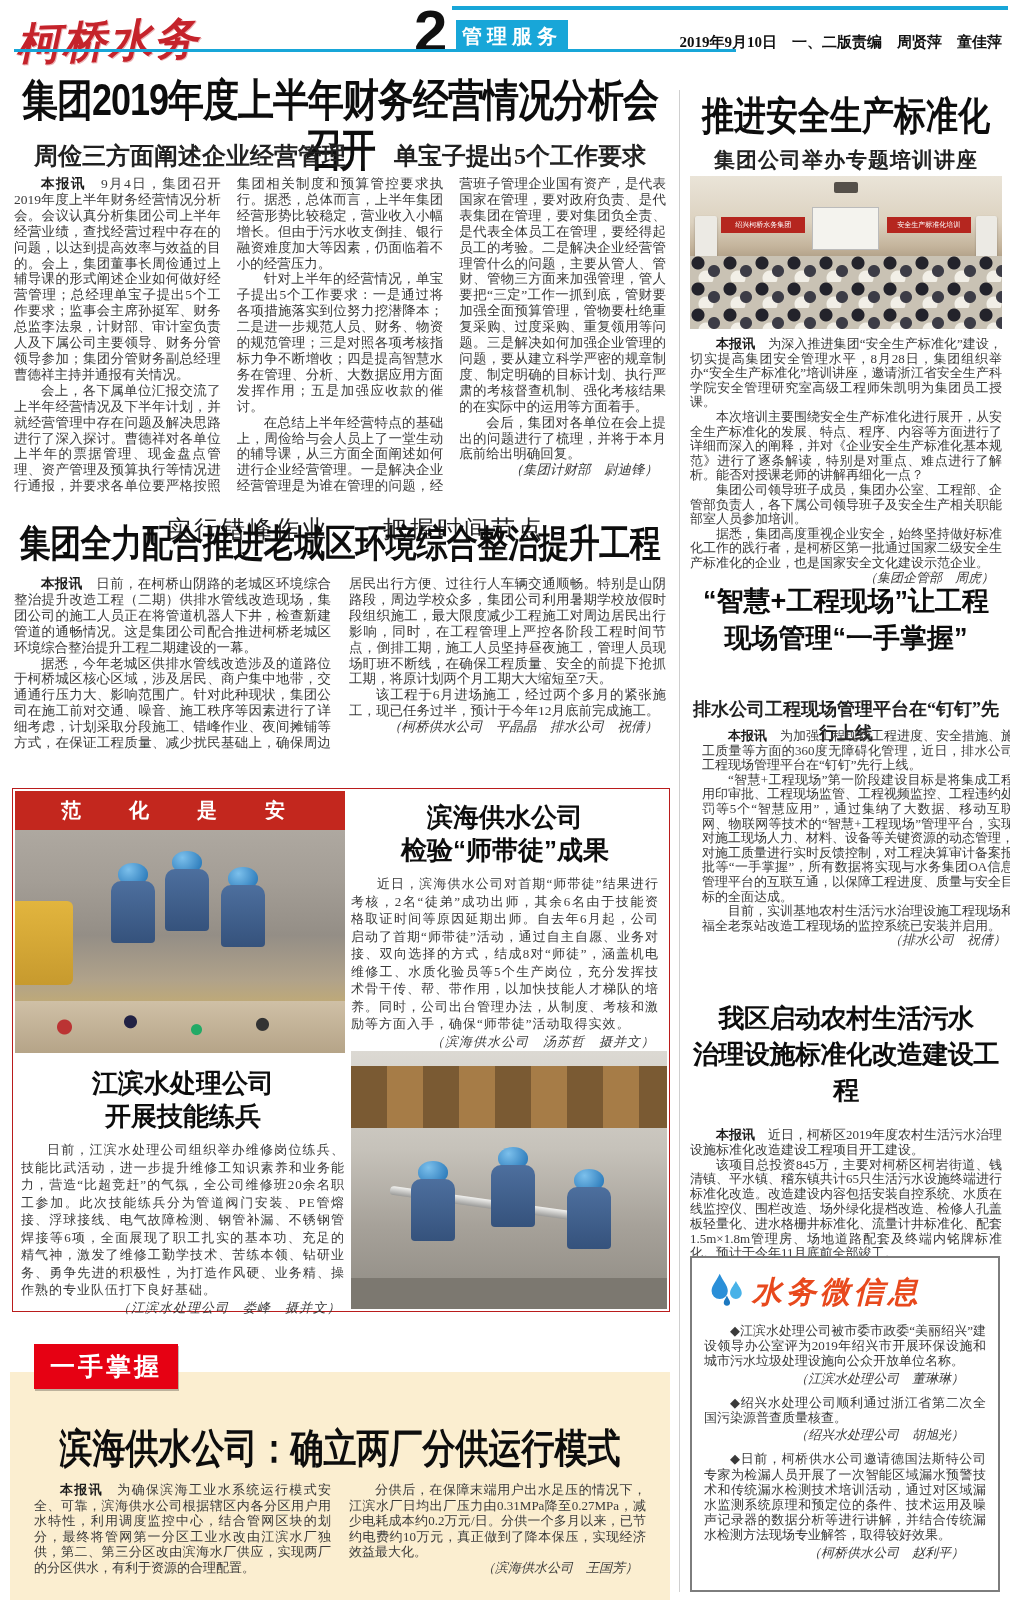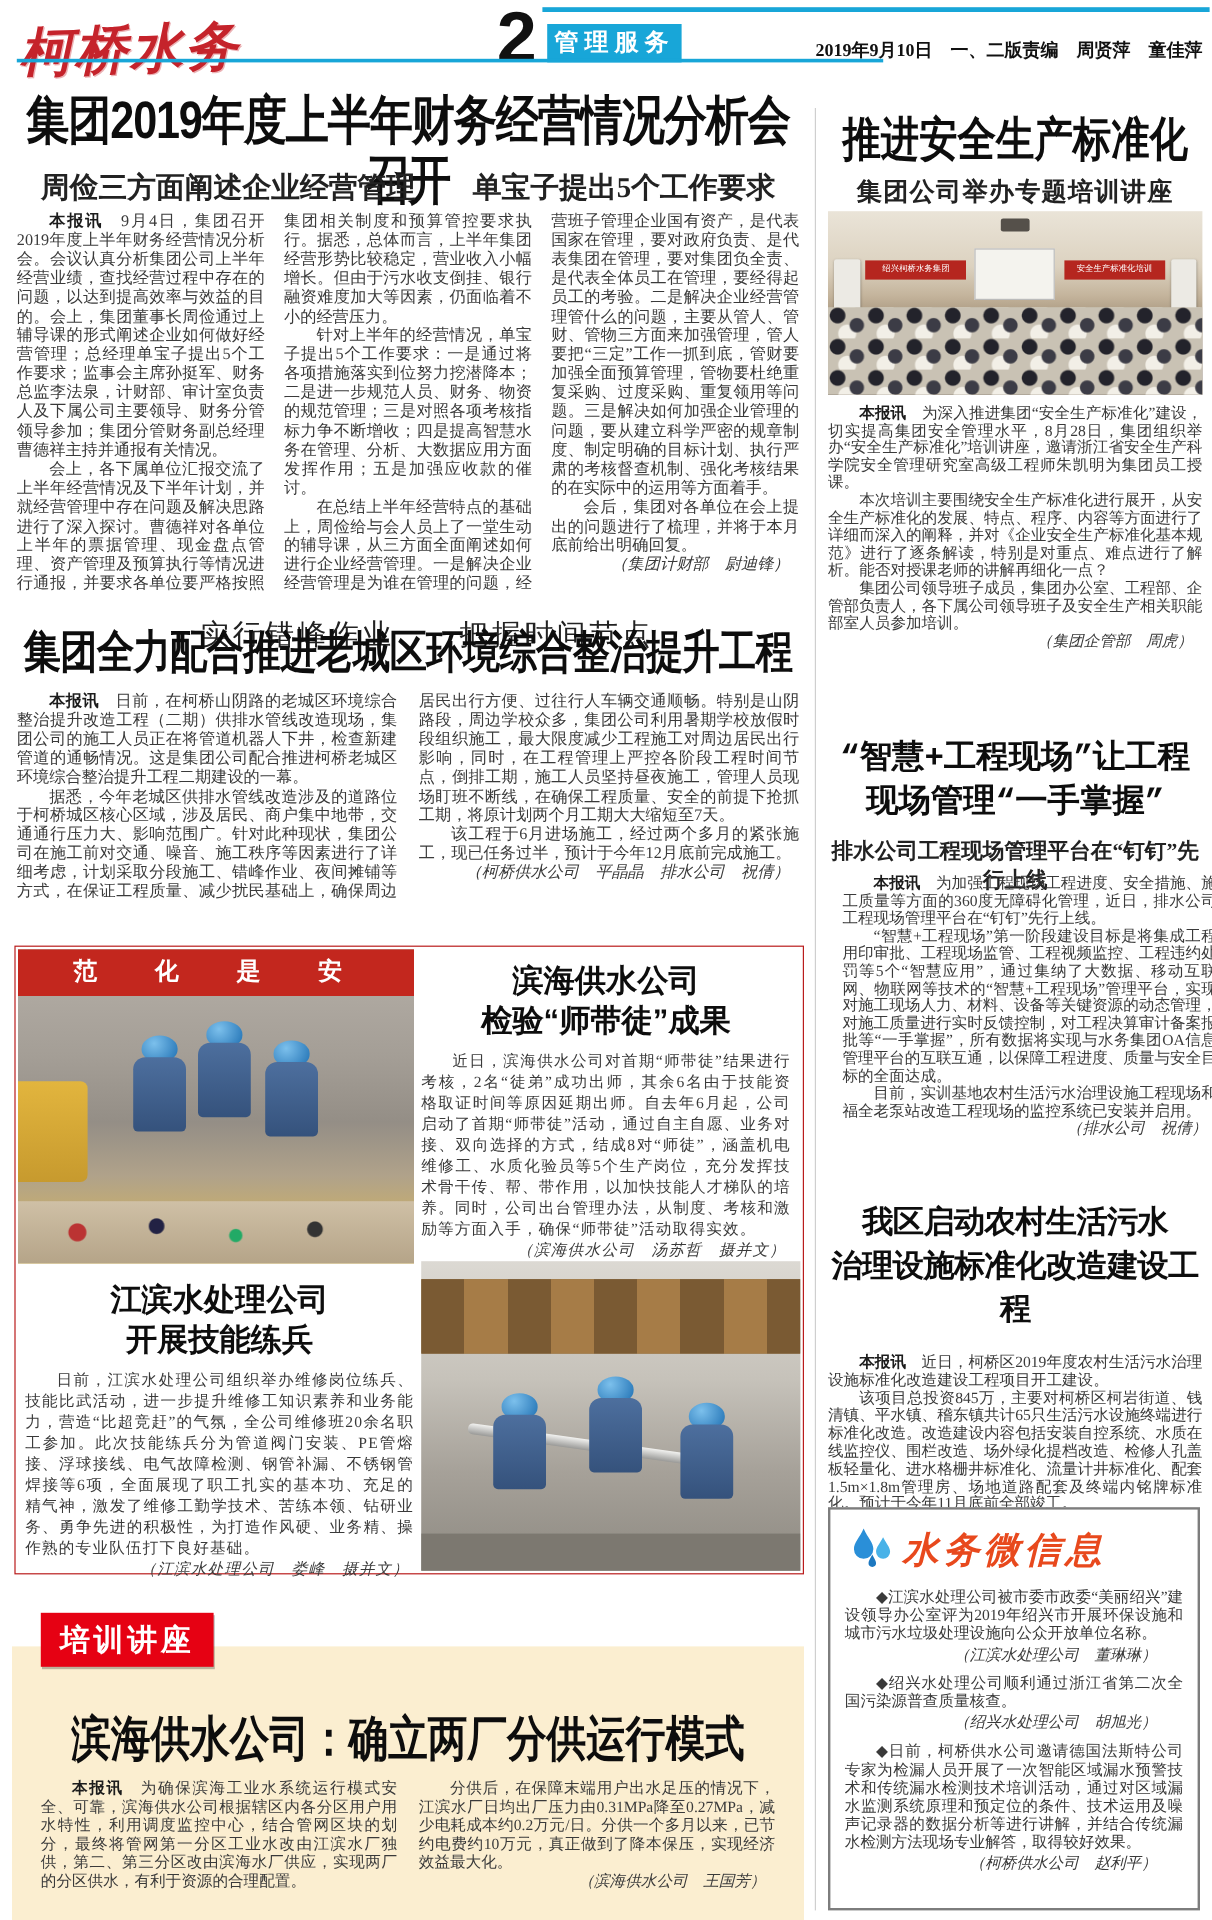--- a/index.html
+++ b/index.html
@@ -104,21 +104,21 @@
       padding:6px 16px;box-shadow:1px 2px 0 rgba(0,0,0,.25);}
   .tech-hl{position:absolute;left:10px;top:1430px;width:660px;font-size:33px;}
   .tech-body{position:absolute;left:34px;top:1482px;width:612px;font-size:13px;line-height:15.5px;}
 
   
   .v-divider{position:absolute;left:679px;top:90px;height:1502px;border-left:1px solid #cfcfcf;}
   .r{position:absolute;left:690px;width:312px;}
   .safety-hl{top:98px;font-size:32px;}
   .safety-sub{top:146px;font-size:21px;letter-spacing:1px;}
   .safety-body{top:337px;font-size:13px;line-height:14.6px;}
-  .smart-hl{top:615px;font-size:27px;line-height:37px;font-family:Liberation Mono, monospace;}
+  .smart-hl{top:583px;font-size:27px;line-height:37px;}
   .smart-sub{top:697px;font-size:18px;}
   .smart-body{top:729px;font-size:13px;line-height:14.6px;margin-left:12px;}
   .rural-hl{top:1000px;font-size:26px;line-height:36px;letter-spacing:-0.5px;}
   .rural-body{top:1128px;font-size:13px;line-height:14.8px;}
 
   .wechat-box{position:absolute;left:690px;top:1256px;width:310px;height:336px;
       border:2px solid #7d7d7d;background:#fff;box-sizing:border-box;padding:12px 12px 8px 12px;}
   .wechat-title-row{display:flex;align-items:flex-start;gap:8px;margin:2px 0 10px 4px;}
   .wechat-title{font-size:30px;font-weight:900;font-style:italic;color:#e8491d;letter-spacing:4px;
       font-family:"Liberation Serif",serif;}
@@ -212,21 +212,21 @@
         </div>
       <div class="fig" style="left:216px;top:118px;">
           <div class="helmet"></div>
           <div class="torso"></div>
         </div>
       <div class="floor"></div>
     </div>
   </div>
 
   <div class="tech-panel"></div>
-  <div class="tech-badge">培训讲座</div>
+  <div class="tech-badge">一手掌握</div>
   <h1 class="hl tech-hl"><span class="stretch">滨海供水公司：确立两厂分供运行模式</span></h1>
   <div class="body-text cols2 tech-body">
     <p><b class="lead-label">本报讯</b><span>　为确保滨海工业水系统运行模式安全、可靠，滨海供水公司根据辖区内各分区用户用水特性，利用调度监控中心，结合管网区块的划分，最终将管网第一分区工业水改由江滨水厂独供，第二、第三分区改由滨海水厂供应，实现两厂的分区供水，有利于资源的合理配置。</span></p>
     <p>分供后，在保障末端用户出水足压的情况下，江滨水厂日均出厂压力由0.31MPa降至0.27MPa，减少电耗成本约0.2万元/日。分供一个多月以来，已节约电费约10万元，真正做到了降本保压，实现经济效益最大化。</p>
     <p class="byline">（滨海供水公司　王国芳）</p>
   </div>
 
   <h1 class="hl r safety-hl"><span class="stretch">推进安全生产标准化</span></h1>
   <h2 class="subhl r safety-sub">集团公司举办专题培训讲座</h2>
 
@@ -237,20 +237,21 @@
     <div class="mini-banner mb-left">绍兴柯桥水务集团</div>
     <div class="screen"></div>
     <div class="mini-banner mb-right">安全生产标准化培训</div>
     <div class="crowd"></div>
   </div>
 
   <div class="body-text r safety-body">
     <p><b class="lead-label">本报讯</b><span>　为深入推进集团“安全生产标准化”建设，切实提高集团安全管理水平，8月28日，集团组织举办“安全生产标准化”培训讲座，邀请浙江省安全生产科学院安全管理研究室高级工程师朱凯明为集团员工授课。</span></p>
     <p>本次培训主要围绕安全生产标准化进行展开，从安全生产标准化的发展、特点、程序、内容等方面进行了详细而深入的阐释，并对《企业安全生产标准化基本规范》进行了逐条解读，特别是对重点、难点进行了解析。能否对授课老师的讲解再细化一点？</p>
     <p>集团公司领导班子成员，集团办公室、工程部、企管部负责人，各下属公司领导班子及安全生产相关职能部室人员参加培训。</p>
+    <p>据悉，集团高度重视企业安全，始终坚持做好标准化工作的践行者，是柯桥区第一批通过国家二级安全生产标准化的企业，也是国家安全文化建设示范企业。</p>
     <p class="byline">（集团企管部　周虎）</p>
   </div>
 
   <h1 class="hl r smart-hl">
     <span>“智慧+工程现场”让工程</span><br>
     <span>现场管理“一手掌握”</span>
   </h1>
   <h2 class="subhl r smart-sub">排水公司工程现场管理平台在“钉钉”先行上线</h2>
   <div class="body-text r smart-body">
     <p><b class="lead-label">本报讯</b><span>　为加强工程现场工程进度、安全措施、施工质量等方面的360度无障碍化管理，近日，排水公司工程现场管理平台在“钉钉”先行上线。</span></p>

